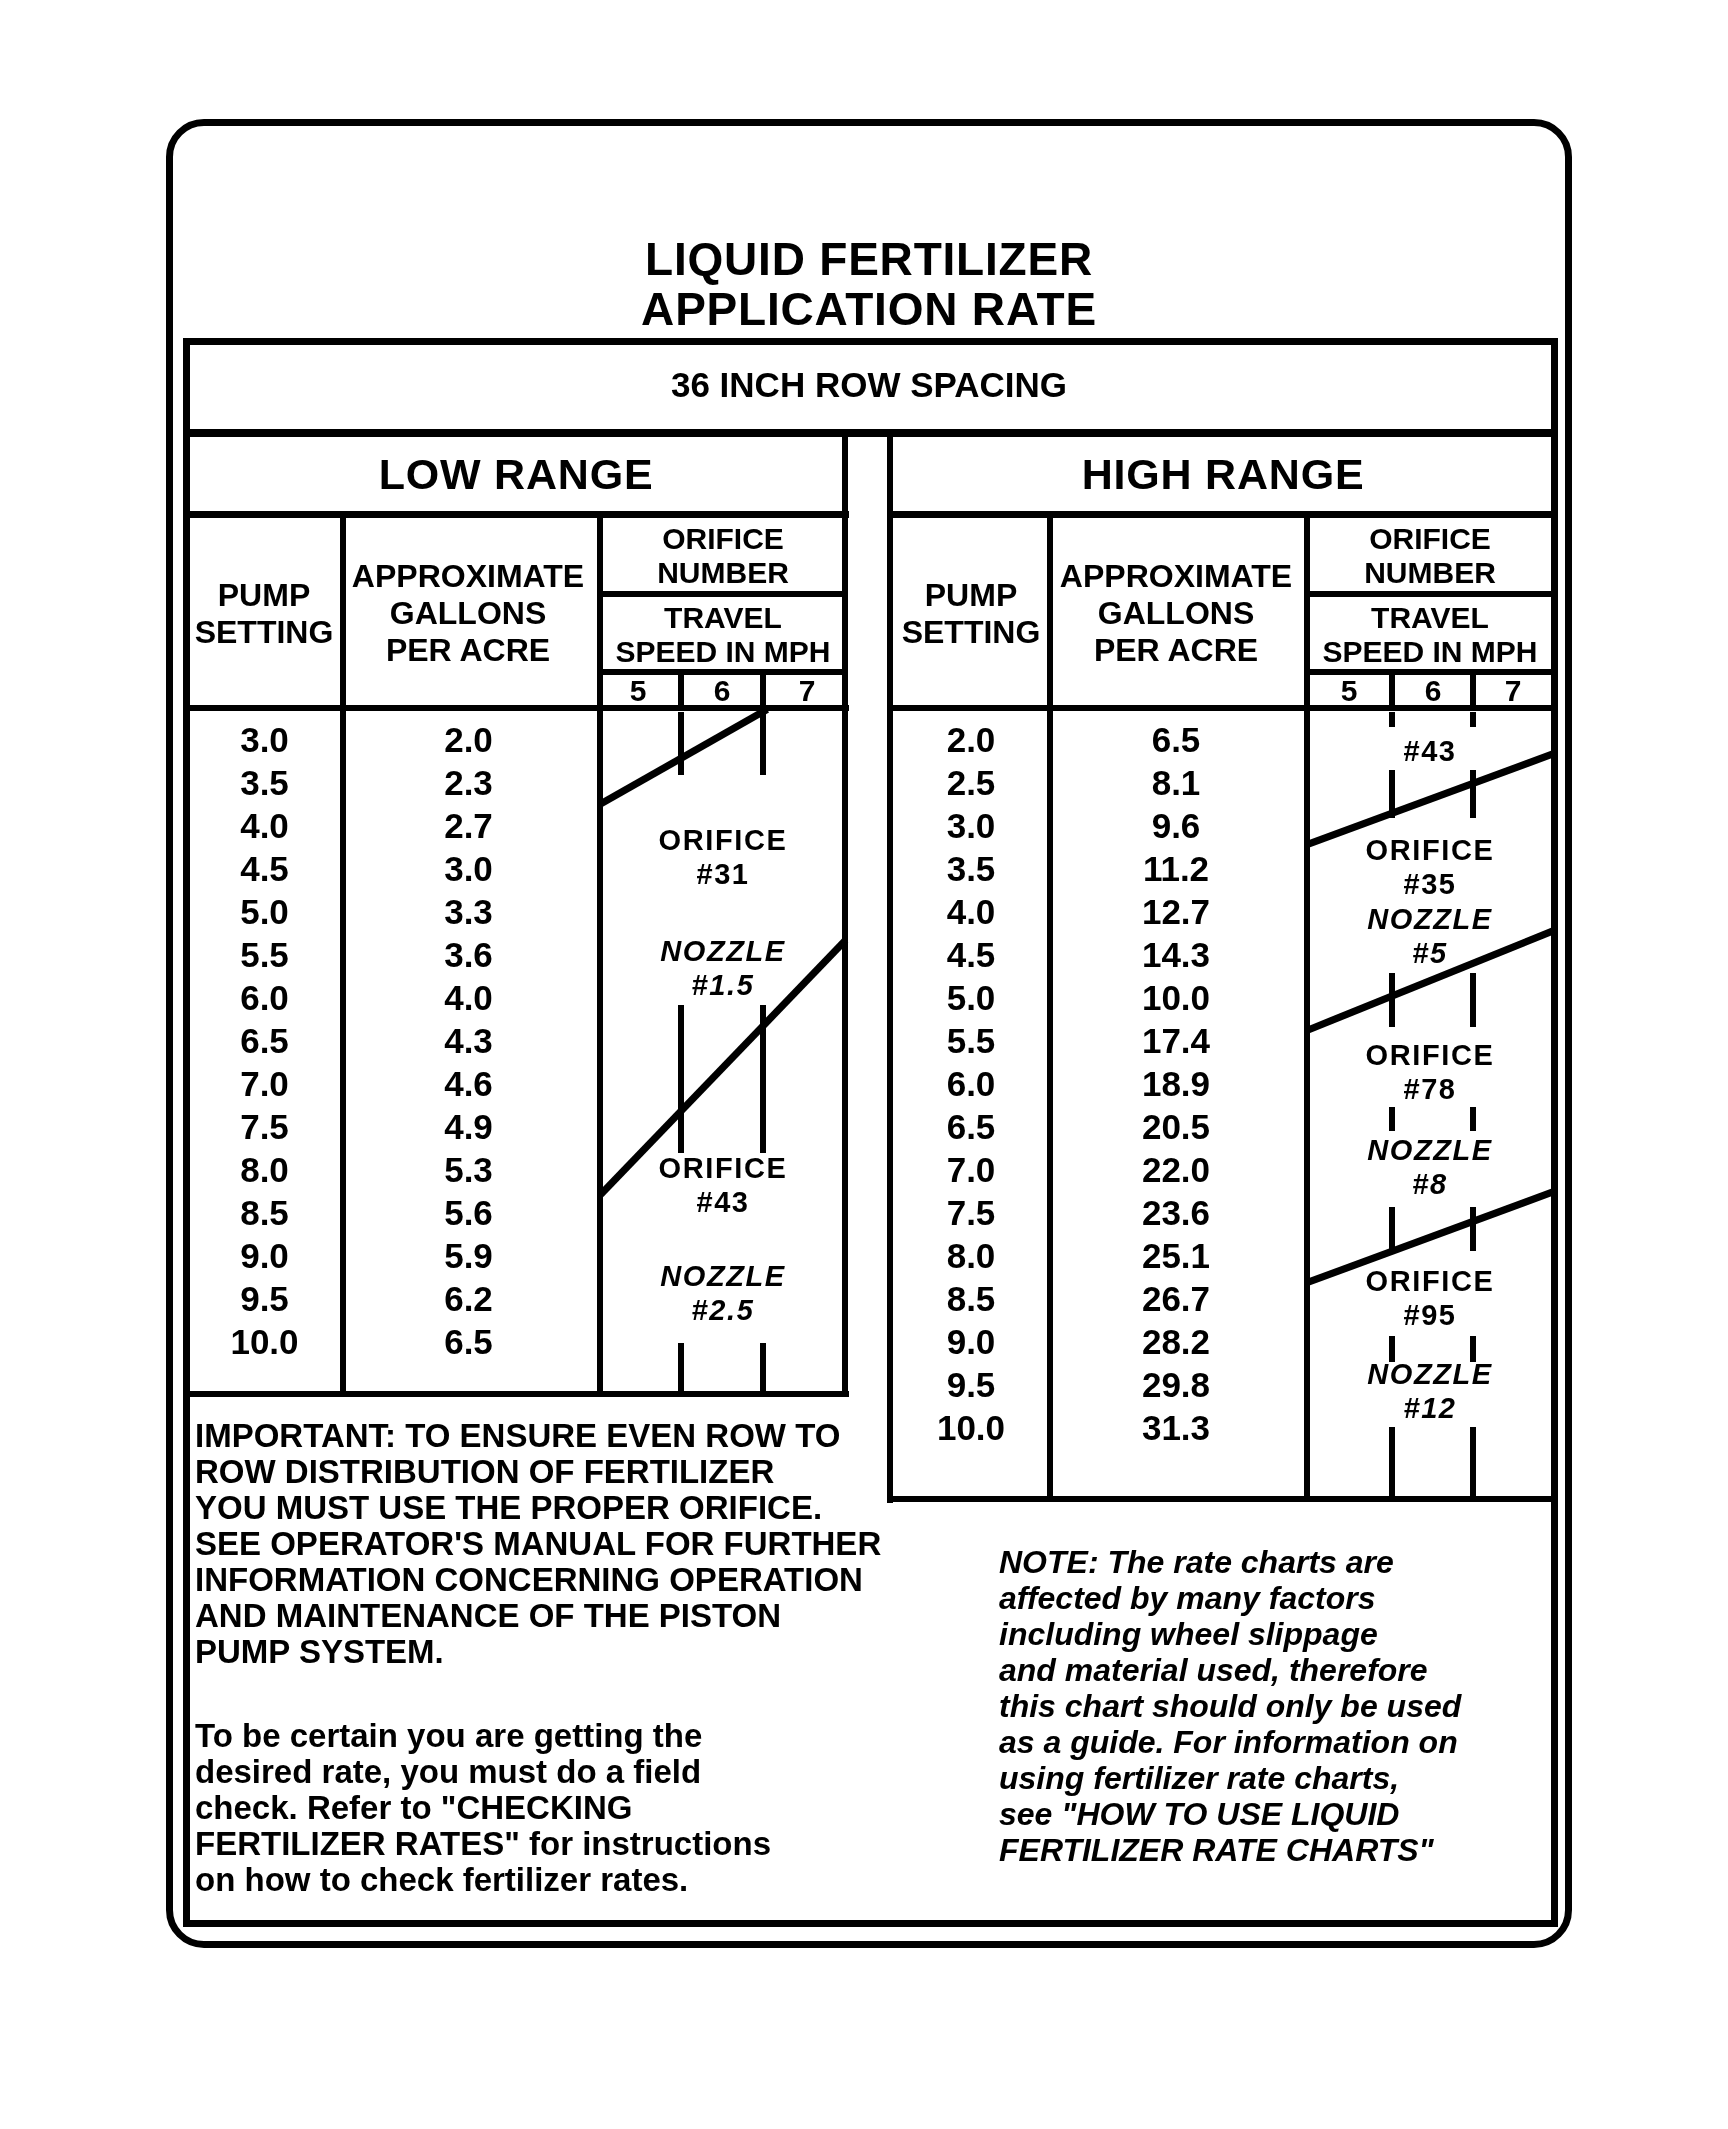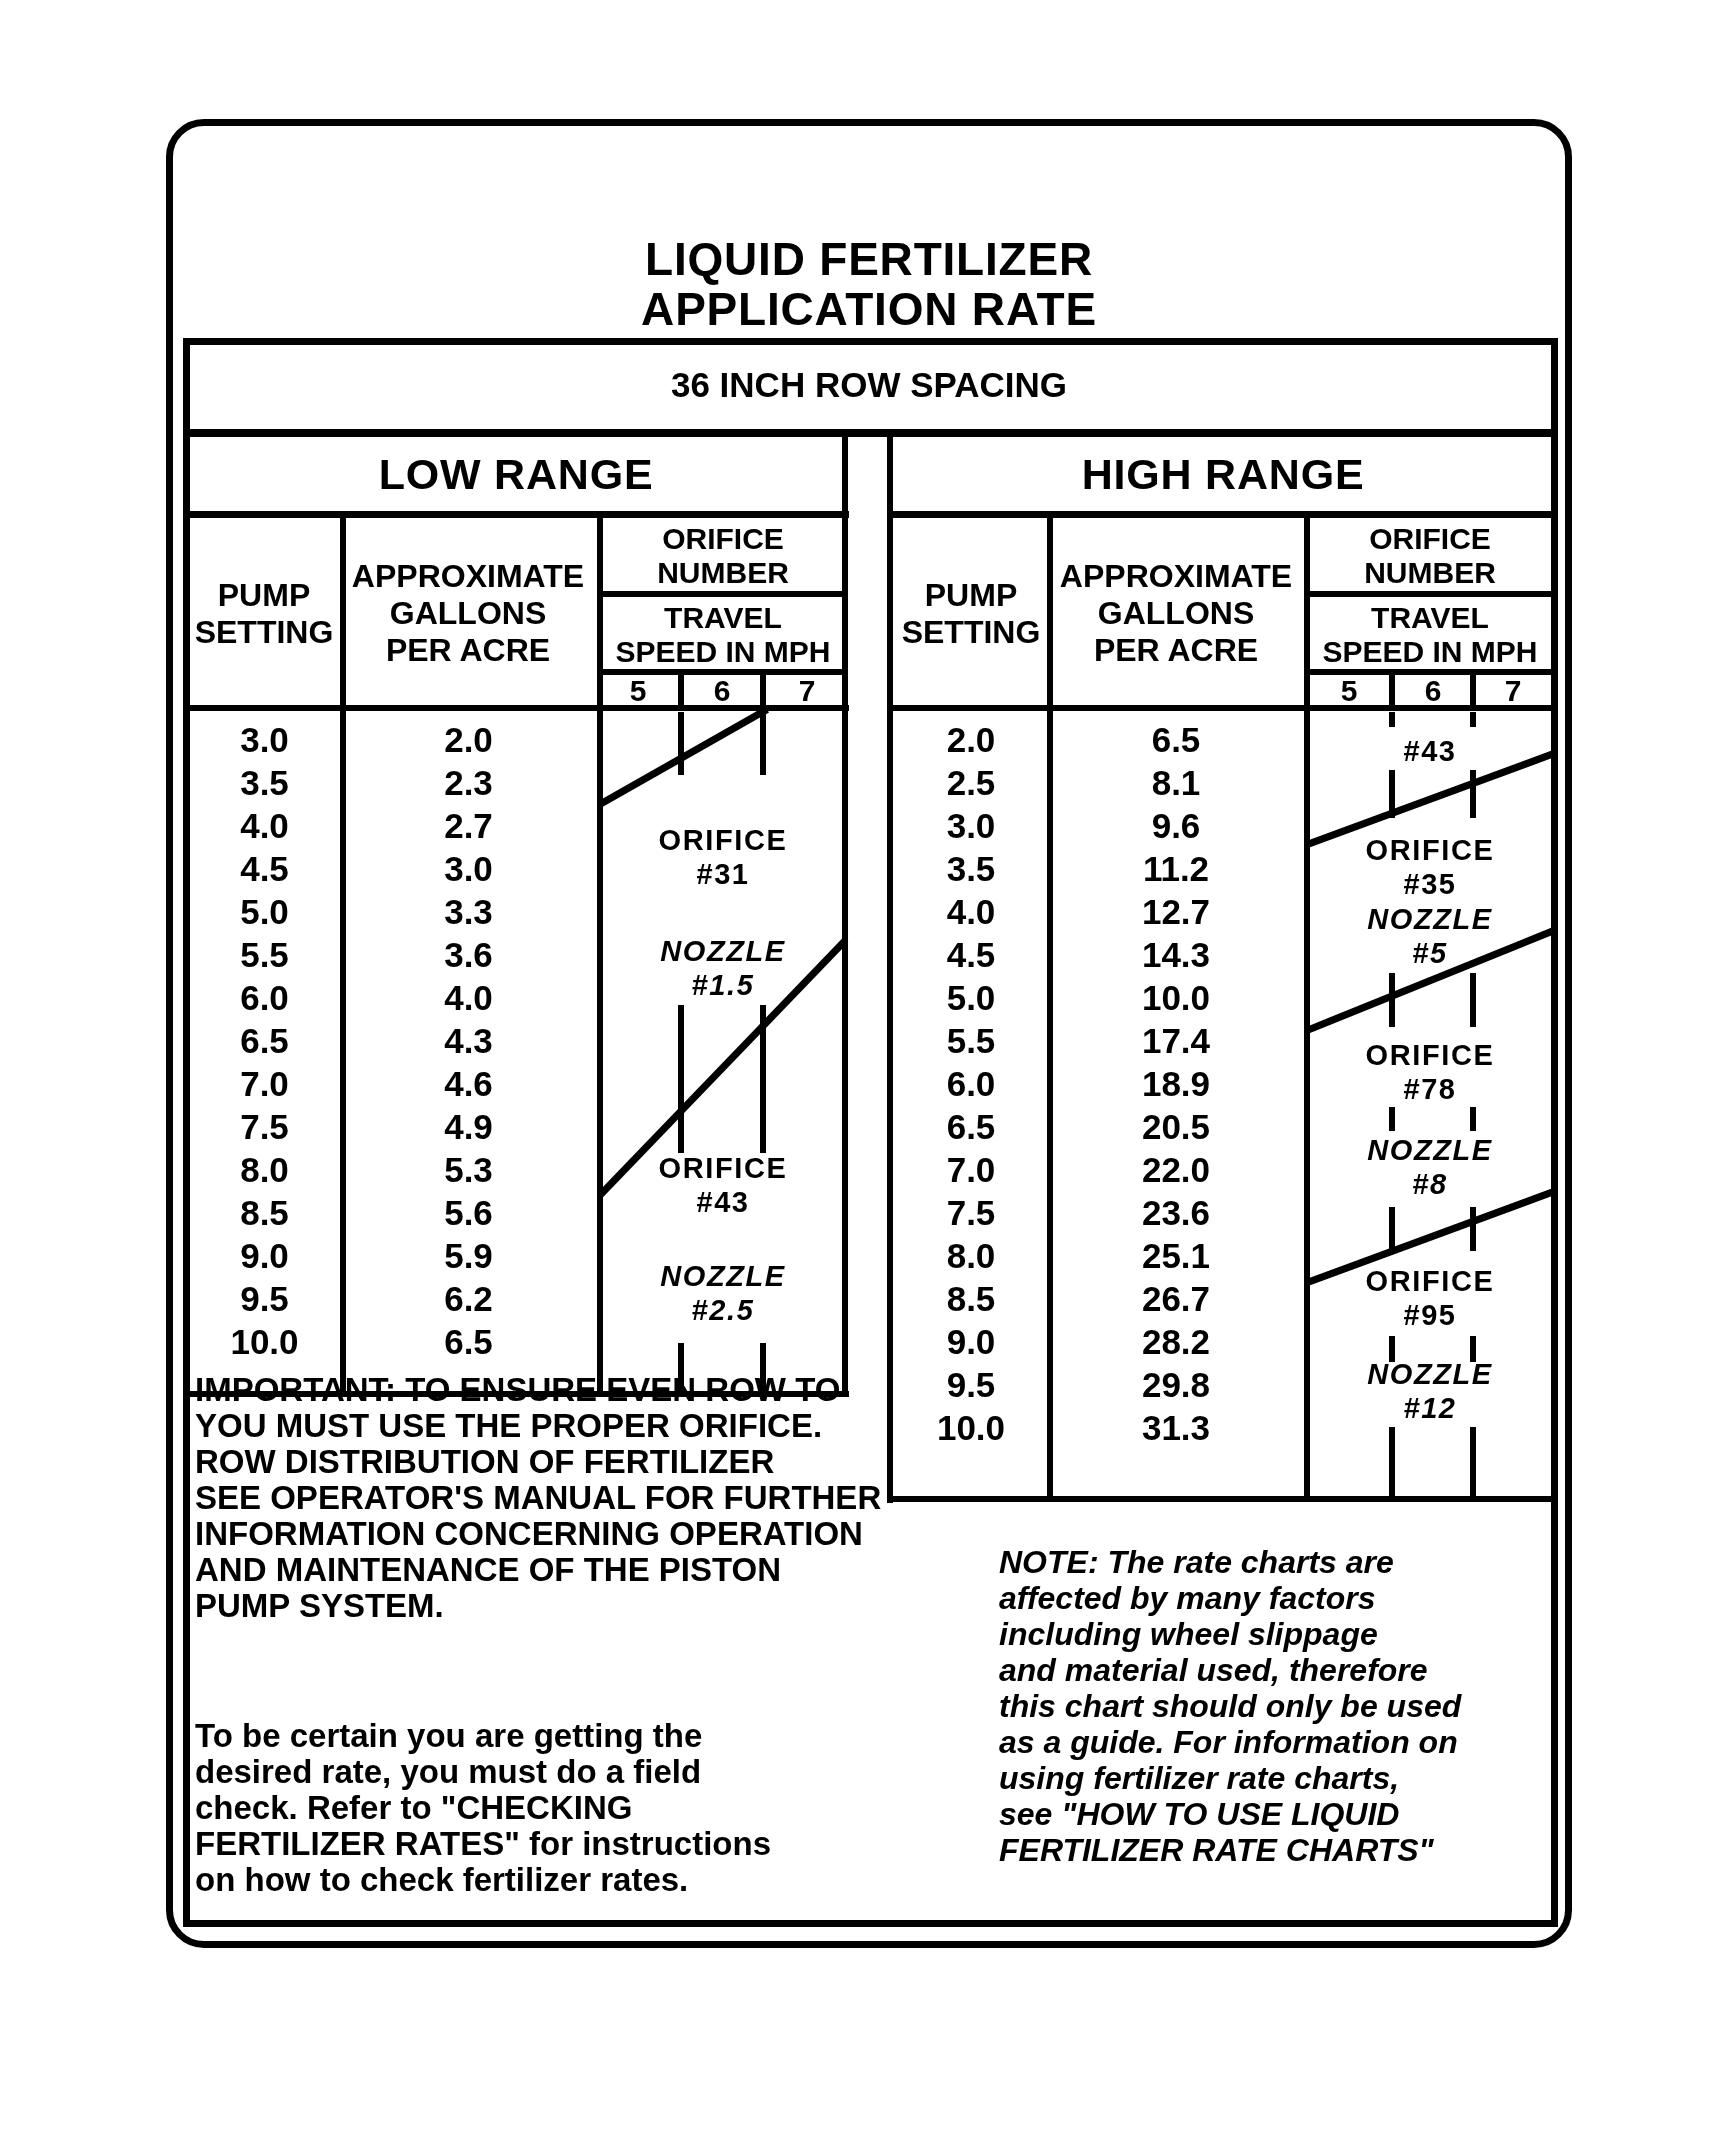--- a/index.html
+++ b/index.html
@@ -353,25 +353,25 @@
   </div>
   <div class="anno" style="left:1430px;top:1264px;">
     <div>ORIFICE</div>
     <div>#95</div>
   </div>
   <div class="anno nozzle" style="left:1430px;top:1357px;">
     <div>NOZZLE</div>
     <div>#12</div>
   </div>
 
-  <div class="para" style="left:195px;top:1372px;">
+  <div class="para" style="left:195px;top:1418px;">
 
   <div>IMPORTANT: TO ENSURE EVEN ROW TO</div>
+      <div>ROW DISTRIBUTION OF FERTILIZER</div>
       <div>YOU MUST USE THE PROPER ORIFICE.</div>
-      <div>ROW DISTRIBUTION OF FERTILIZER</div>
       <div>SEE OPERATOR'S MANUAL FOR FURTHER</div>
       <div>INFORMATION CONCERNING OPERATION</div>
       <div>AND MAINTENANCE OF THE PISTON</div>
       <div>PUMP SYSTEM.</div>
     </div>
 
   <div class="para" style="left:195px;top:1718px;">
 
   <div>To be certain you are getting the</div>
       <div>desired rate, you must do a field</div>

